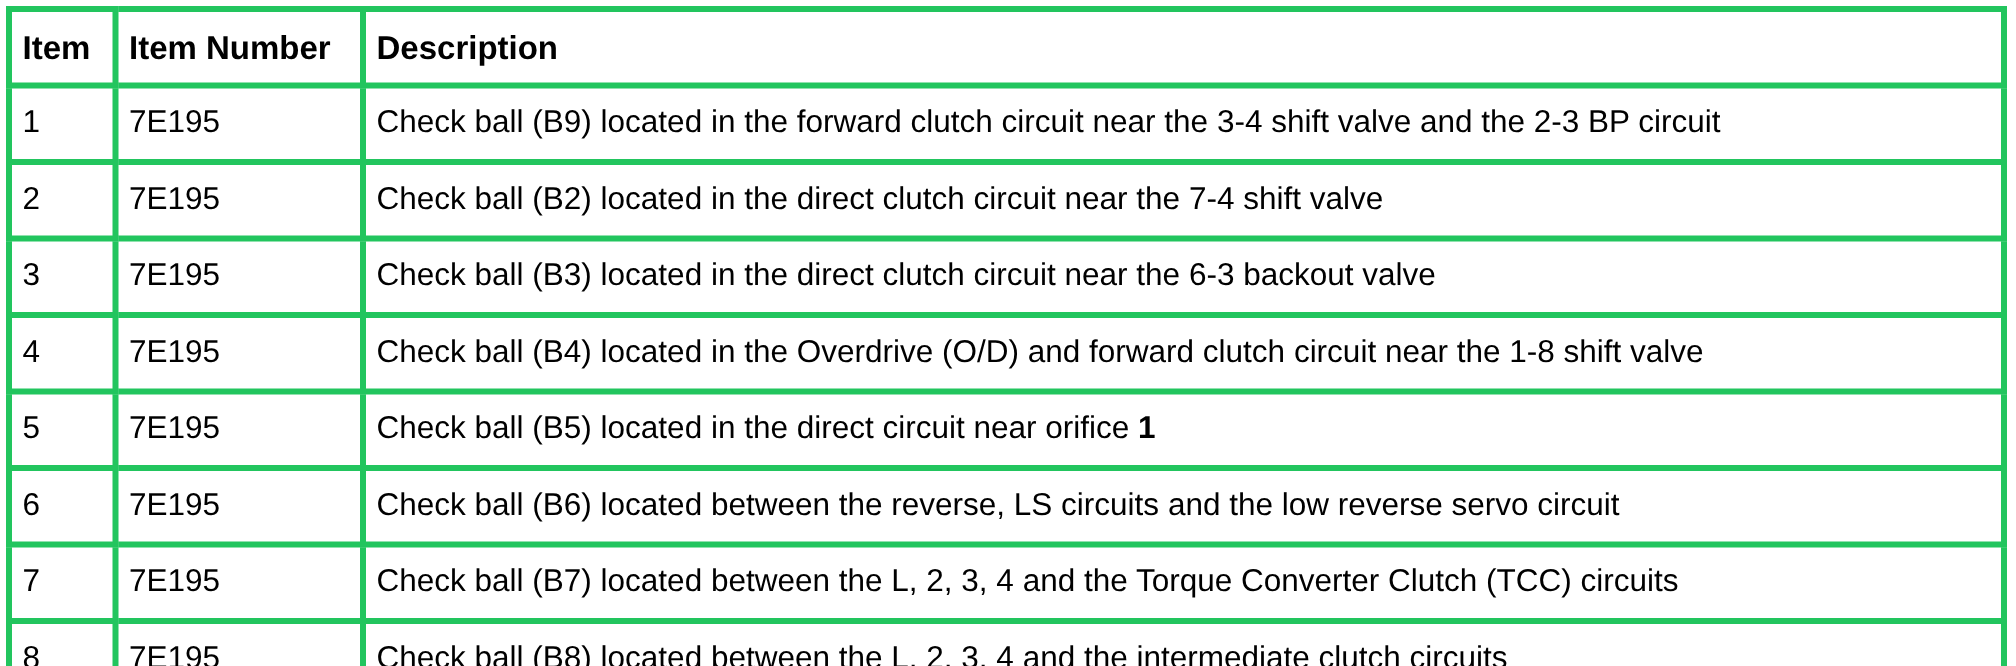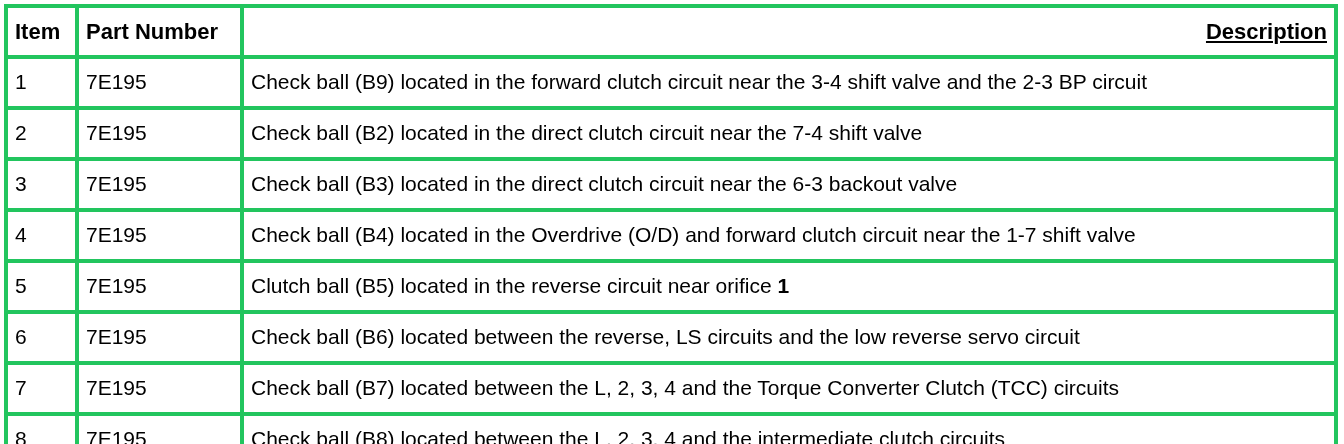--- a/index.html
+++ b/index.html
@@ -46,22 +46,21 @@
   }
   table.parts-table thead th {
     font-weight: bold;
     height: 47px;
     font-size: 22px;
   }
   th.head-item, th.head-part {
     text-align: left;
   }
   th.head-desc {
-    text-align: right;
-    text-decoration: underline;
+    text-align: left;
   }
   table.parts-table tbody td {
     font-weight: normal;
     height: 47px;
     text-align: left;
   }
   td.cell-item   { text-align: left; }
   td.cell-part   { text-align: left; border-radius: 13px; }
   td.cell-desc   { text-align: left; }
   .bold-inline { font-weight: bold; }
@@ -72,21 +71,21 @@
 <div class="table-wrap">
   <table class="parts-table">
     <colgroup>
       <col class="col-item">
       <col class="col-part">
       <col class="col-desc">
     </colgroup>
     <thead>
       <tr>
         <th class="head-item">Item</th>
-        <th class="head-part">Part Number</th>
+        <th class="head-part">Item Number</th>
         <th class="head-desc">Description</th>
       </tr>
     </thead>
     <tbody>
       <tr>
         <td class="cell-item">1</td>
         <td class="cell-part">7E195</td>
         <td class="cell-desc">Check ball (B9) located in the forward clutch circuit near the 3-4 shift valve and the 2-3 BP circuit</td>
       </tr>
       <tr>
@@ -95,26 +94,26 @@
         <td class="cell-desc">Check ball (B2) located in the direct clutch circuit near the 7-4 shift valve</td>
       </tr>
       <tr>
         <td class="cell-item">3</td>
         <td class="cell-part">7E195</td>
         <td class="cell-desc">Check ball (B3) located in the direct clutch circuit near the 6-3 backout valve</td>
       </tr>
       <tr>
         <td class="cell-item">4</td>
         <td class="cell-part">7E195</td>
-        <td class="cell-desc">Check ball (B4) located in the Overdrive (O/D) and forward clutch circuit near the 1-7 shift valve</td>
+        <td class="cell-desc">Check ball (B4) located in the Overdrive (O/D) and forward clutch circuit near the 1-8 shift valve</td>
       </tr>
       <tr>
         <td class="cell-item">5</td>
         <td class="cell-part">7E195</td>
-        <td class="cell-desc"><span>Clutch ball (B5) located in the reverse circuit near orifice </span><span class="bold-inline">1</span></td>
+        <td class="cell-desc"><span>Check ball (B5) located in the direct circuit near orifice </span><span class="bold-inline">1</span></td>
       </tr>
       <tr>
         <td class="cell-item">6</td>
         <td class="cell-part">7E195</td>
         <td class="cell-desc">Check ball (B6) located between the reverse, LS circuits and the low reverse servo circuit</td>
       </tr>
       <tr>
         <td class="cell-item">7</td>
         <td class="cell-part">7E195</td>
         <td class="cell-desc">Check ball (B7) located between the L, 2, 3, 4 and the Torque Converter Clutch (TCC) circuits</td>

